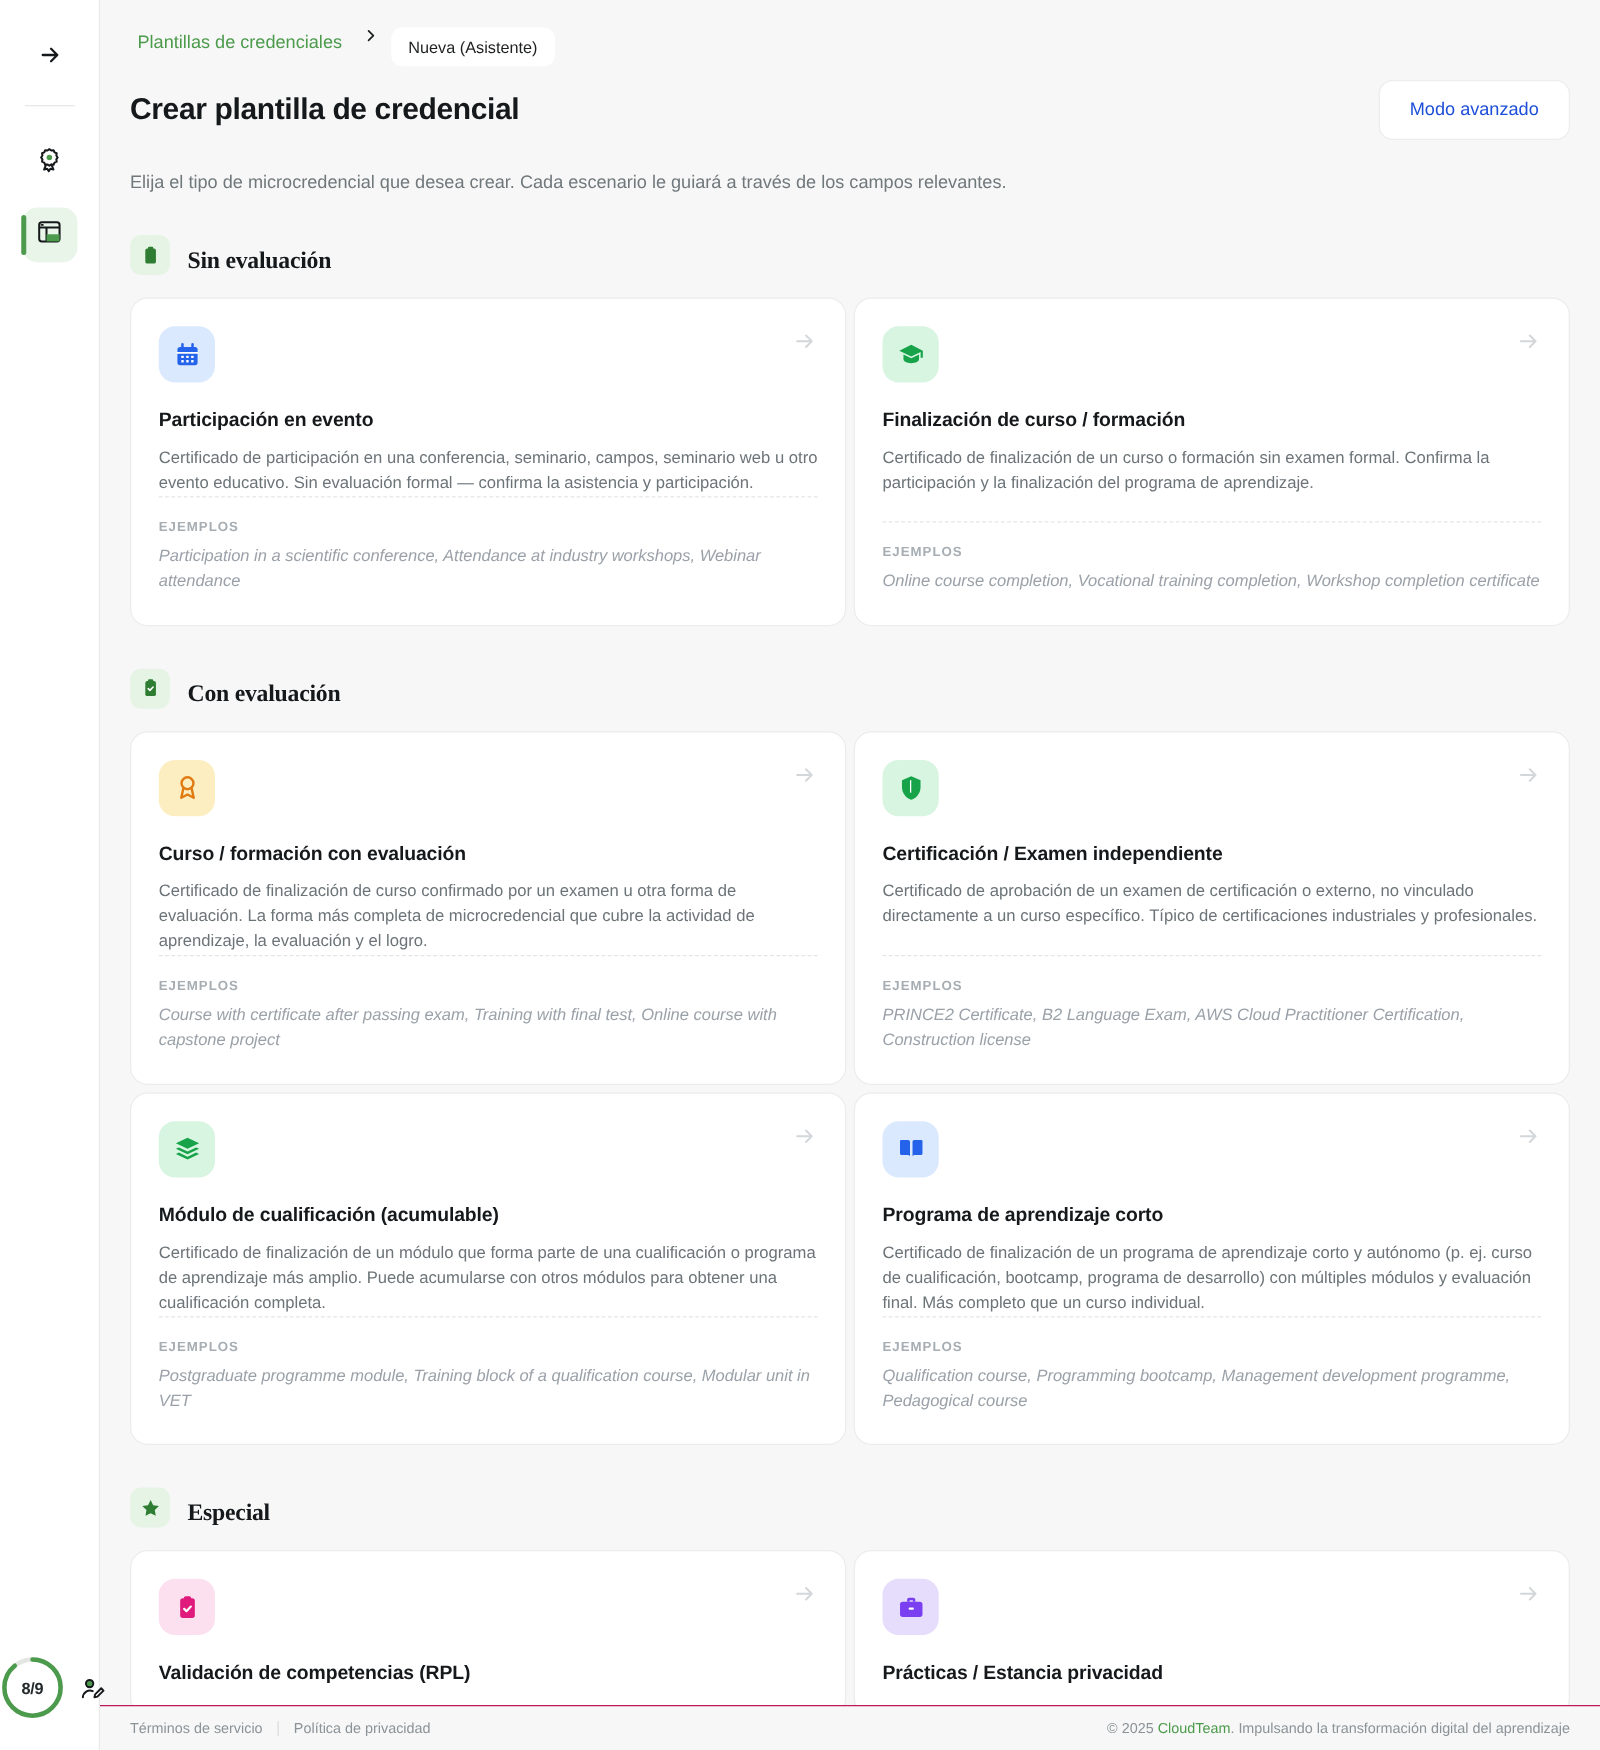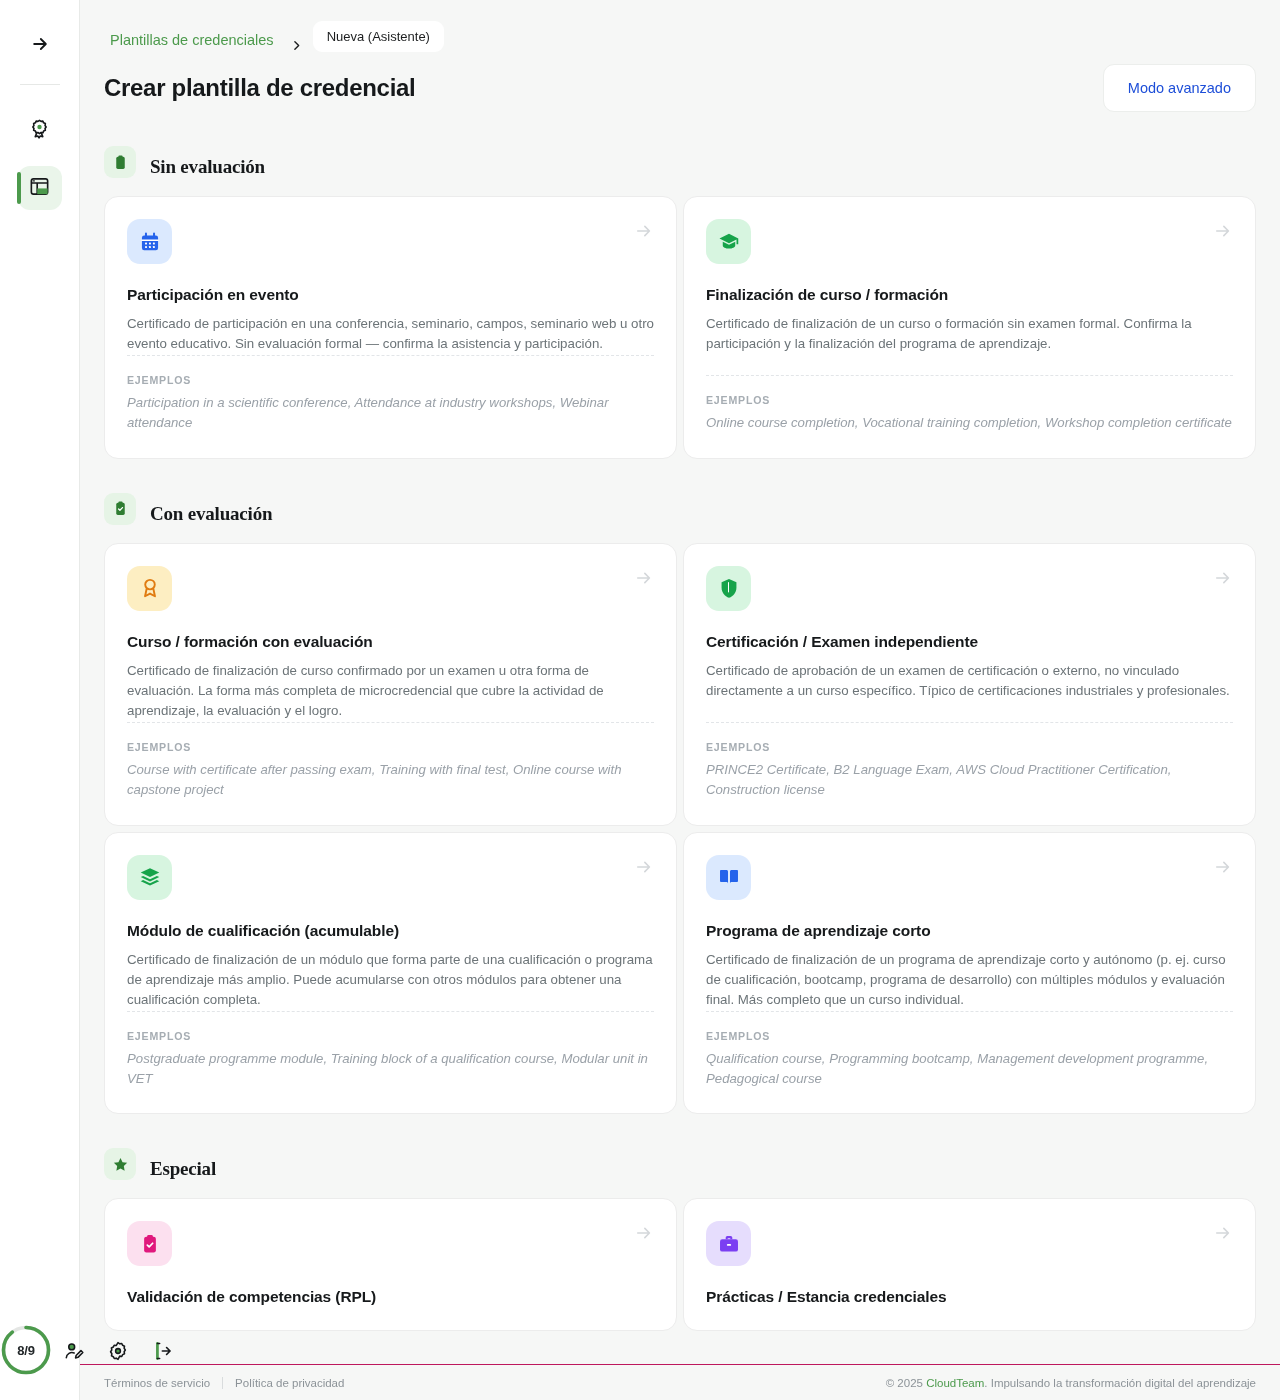--- a/index.html
+++ b/index.html
@@ -47,21 +47,21 @@
     flex: 1 1 auto; height: 1400px; position: relative;
     display: flex; flex-direction: column;
     overflow: hidden;
   }
   .scrollarea {
     flex: 1 1 auto; overflow: hidden; padding: 0 0 0 0;
   }
   .inner { padding: 22px 24px 0 24px; }
 
   
-  .breadcrumb { display: flex; align-items: flex-end; gap: 2px; height: 30px; }
+  .breadcrumb { display: flex; align-items: flex-start; gap: 2px; height: 30px; }
   .crumb-link {
     font-size: 14.5px; color: #4c9a4c; padding: 4px 6px; cursor: pointer;
   }
   .crumb-sep { color: #1d1f20; font-size: 15px; font-weight: 600; margin: 0 8px; display: flex; }
   .crumb-current {
     font-size: 13px; color: #1d1f20; background: #ffffff;
     padding: 8px 14px; border-radius: 9px;
   }
 
   .title-row { display: flex; align-items: center; justify-content: space-between; margin-top: 12px; }
@@ -215,20 +215,21 @@
             </svg>
         </span>
         <span class="crumb-current">Nueva (Asistente)</span>
       </div>
 
       <div class="title-row">
         <div class="page-title">Crear plantilla de credencial</div>
         <button class="adv-btn">Modo avanzado</button>
       </div>
 
+      <div class="subtitle">Elija el tipo de microcredencial que desea crear. Cada escenario le guiará a través de los campos relevantes.</div>
 
       <div id="sections-root">
           <div class="section">
             <div class="section-head">
               <div class="section-icon">
                 <svg width="17" height="17" viewBox="0 0 24 24" fill="#2f7d32">
                   <rect x="6" y="4" width="12" height="17" rx="2.2"></rect>
                   <rect x="9" y="2" width="6" height="4" rx="1.4"></rect>
                 </svg>
               </div>
@@ -396,21 +397,21 @@
                 <div class="card-icon" style="background:#e6ddfd">
                   <svg width="22" height="22" viewBox="0 0 24 24" fill="#7b3ff2">
                     <rect x="2.2" y="6.9" width="19.6" height="13.4" rx="2.4"></rect>
                     <path d="M8.4 6.9V5.2c0-1 .8-1.8 1.8-1.8h3.6c1 0 1.8.8 1.8 1.8v1.7h-2.2V5.6h-2.8v1.3z"></path>
                     <rect x="9.7" y="11.9" width="4.6" height="2.1" rx="1" fill="#fff"></rect>
                   </svg>
                 </div>
                 <span class="card-arrow"><svg width="20" height="20" viewBox="0 0 24 24" fill="none" stroke="#d4d7da" stroke-width="1.9" stroke-linecap="round" stroke-linejoin="round">
                     <path d="M4.5 12h14M13 6.5l5.5 5.5L13 17.5"></path>
                   </svg></span>
-                <div class="card-title">Prácticas / Estancia credenciales</div>
+                <div class="card-title">Prácticas / Estancia privacidad</div>
               </div>
             </div>
           </div>
         </div>
 
     </div>
   </div>
 
   <div class="footer">
     <div class="footer-left">

